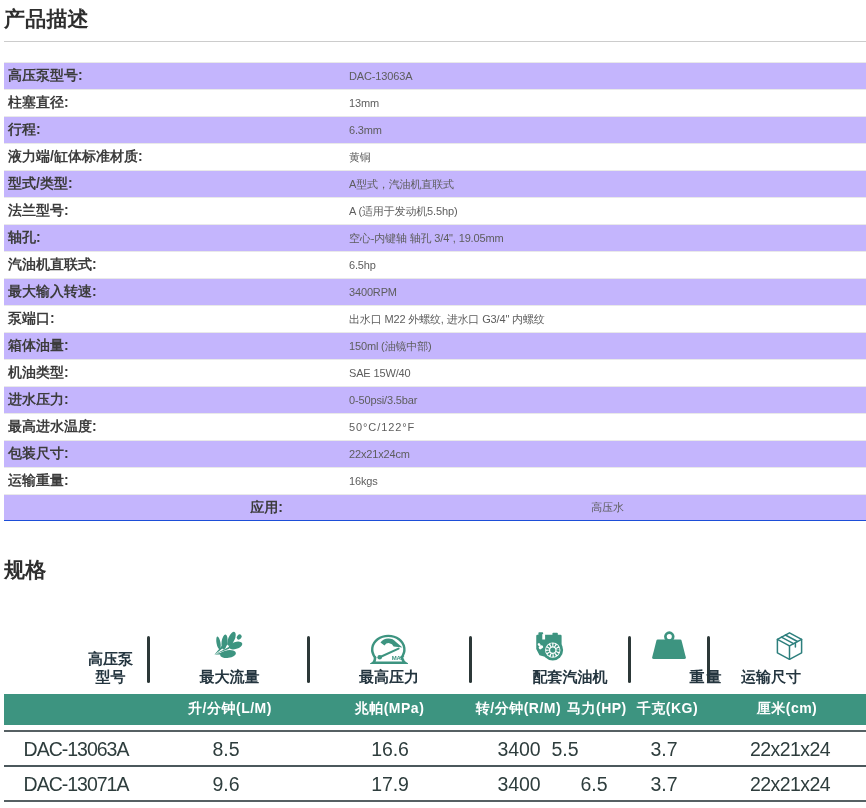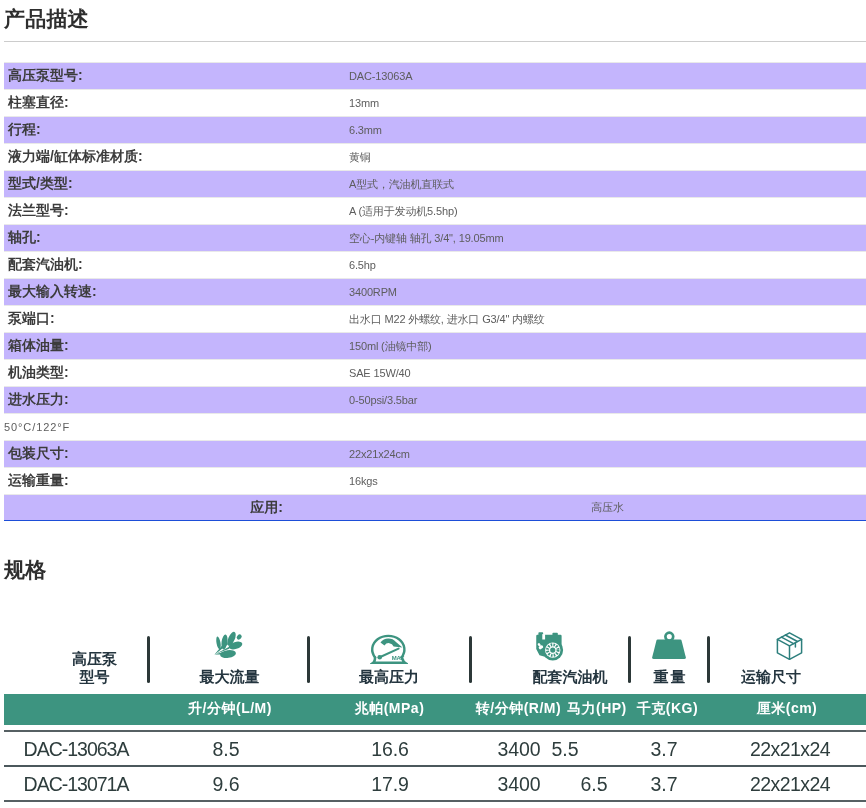--- a/index.html
+++ b/index.html
@@ -55,21 +55,21 @@
     </div>
 <div class="row">
       <div class="lab">法兰型号:</div>
       <div class="val">A (适用于发动机5.5hp)</div>
     </div>
 <div class="row g">
       <div class="lab">轴孔:</div>
       <div class="val">空心-内键轴 轴孔 3/4", 19.05mm</div>
     </div>
 <div class="row">
-      <div class="lab">配套汽油机:</div>
+      <div class="lab">汽油机直联式:</div>
       <div class="val">6.5hp</div>
     </div>
 <div class="row g">
       <div class="lab">最大输入转速:</div>
       <div class="val">3400RPM</div>
     </div>
 <div class="row">
       <div class="lab">泵端口:</div>
       <div class="val">出水口 M22 外螺纹, 进水口 G3/4" 内螺纹</div>
     </div>
@@ -79,20 +79,21 @@
     </div>
 <div class="row">
       <div class="lab">机油类型:</div>
       <div class="val">SAE 15W/40</div>
     </div>
 <div class="row g">
       <div class="lab">进水压力:</div>
       <div class="val">0-50psi/3.5bar</div>
     </div>
 <div class="row">
+      <div class="lab">最高进水温度:</div>
       <div class="val" style="letter-spacing:0.9px;">50°C/122°F</div>
     </div>
 <div class="row g">
       <div class="lab">包装尺寸:</div>
       <div class="val">22x21x24cm</div>
     </div>
 <div class="row">
       <div class="lab">运输重量:</div>
       <div class="val">16kgs</div>
     </div>
@@ -103,25 +104,25 @@
 </div>
 
 <h1 style="top:555px;">规格</h1>
 
 <div class="sep" style="left:147px;"></div>
 <div class="sep" style="left:307px;"></div>
 <div class="sep" style="left:469px;"></div>
 <div class="sep" style="left:628px;"></div>
 <div class="sep" style="left:707px;"></div>
 
-<div class="hlab" style="left:0;width:151px;top:650px;padding-left:19px;">高压泵<br>型号</div>
+<div class="hlab" style="left:16px;width:151px;top:650px;padding-left:19px;">高压泵<br>型号</div>
 <div class="hlab" style="left:151px;width:157px;">最大流量</div>
 <div class="hlab" style="left:308px;width:162px;">最高压力</div>
 <div class="hlab" style="left:470px;width:160px;margin-left:20px;">配套汽油机</div>
-<div class="hlab" style="left:631px;width:79px;letter-spacing:2px;">重量</div>
+<div class="hlab" style="left:667px;width:79px;letter-spacing:2px;">重量</div>
 <div class="hlab" style="left:692px;width:158px;">运输尺寸</div>
 
 <svg class="abs" style="left:214px;top:630px;" width="29" height="29" viewBox="0 0 29 29">
   <g fill="#3d9480">
     <ellipse cx="4.5" cy="12.9" rx="2.0" ry="6.4" transform="rotate(-10 4.5 12.9)"></ellipse>
     <ellipse cx="10.5" cy="12" rx="2.9" ry="7.5" transform="rotate(8 10.5 12)"></ellipse>
     <ellipse cx="17.5" cy="8.8" rx="3.2" ry="7.5" transform="rotate(24 17.5 8.8)"></ellipse>
     <ellipse cx="25.2" cy="7.0" rx="2.2" ry="2.75" transform="rotate(45 25.2 7.0)"></ellipse>
     <ellipse cx="21.5" cy="15.5" rx="3.45" ry="7" transform="rotate(73 21.5 15.5)"></ellipse>
     <ellipse cx="14" cy="24" rx="3.9" ry="8" transform="rotate(82 14 24)"></ellipse>

